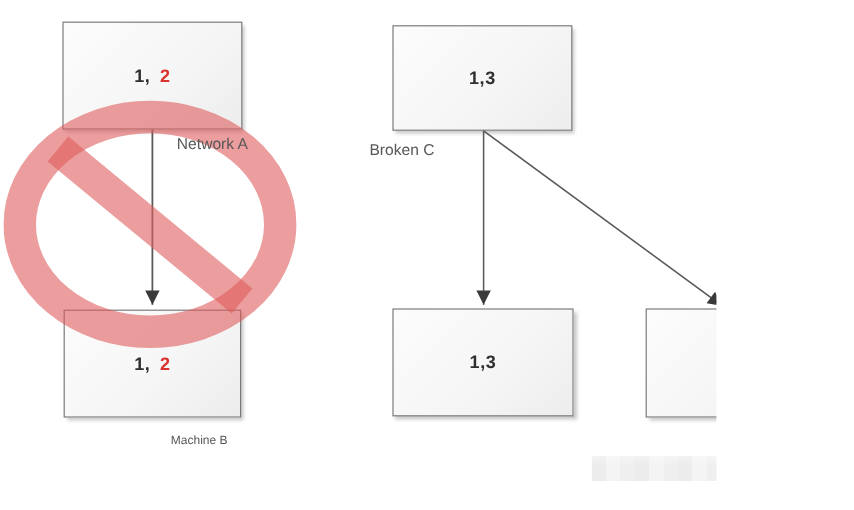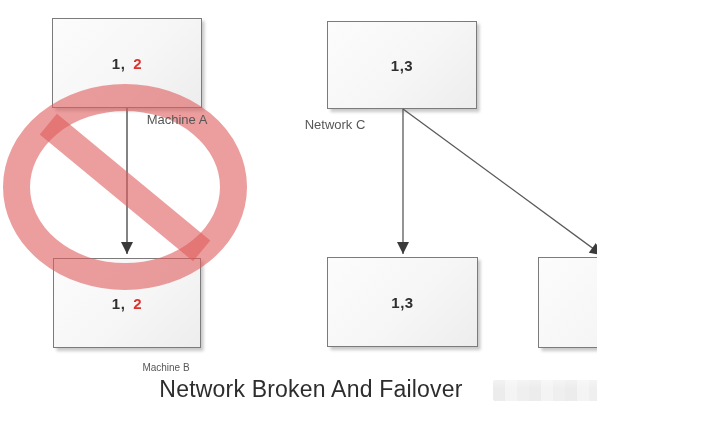--- a/index.html
+++ b/index.html
@@ -96,26 +96,25 @@
   <div class="box" style="left:538px; top:257px; width:150px; height:91px;">
     <span class="val">1,3</span>
   </div>
 
   <svg id="sign" class="layer" width="712" height="425" viewBox="0 0 712 425">
     <ellipse cx="125" cy="187" rx="108.5" ry="89.5" fill="none" stroke-width="27" stroke-opacity="0.6" stroke="#e05c5c"></ellipse>
     <line x1="48.3" y1="124.2" x2="201.7" y2="250.8" stroke-width="27" stroke-opacity="0.6" stroke="#e05c5c"></line>
   </svg>
 
   <div class="lbl" style="left:131px; top:111px; width:92px;">
-    <div>Machine A</div>
+    <div>Network A</div>
   </div>
 
   <div class="lbl" style="left:286px; top:116px; width:98px;">
-    <div>Network C</div>
+    <div>Broken C</div>
   </div>
 
   <div class="lbl" style="left:126px; top:359px; width:80px; font-size:10px;">Machine B</div>
 
-  <div class="caption" style="left:140px; top:376px; width:342px;">Network Broken And Failover</div>
 
   <div class="watermark"></div>
 
 </div>
 
 </body></html>

